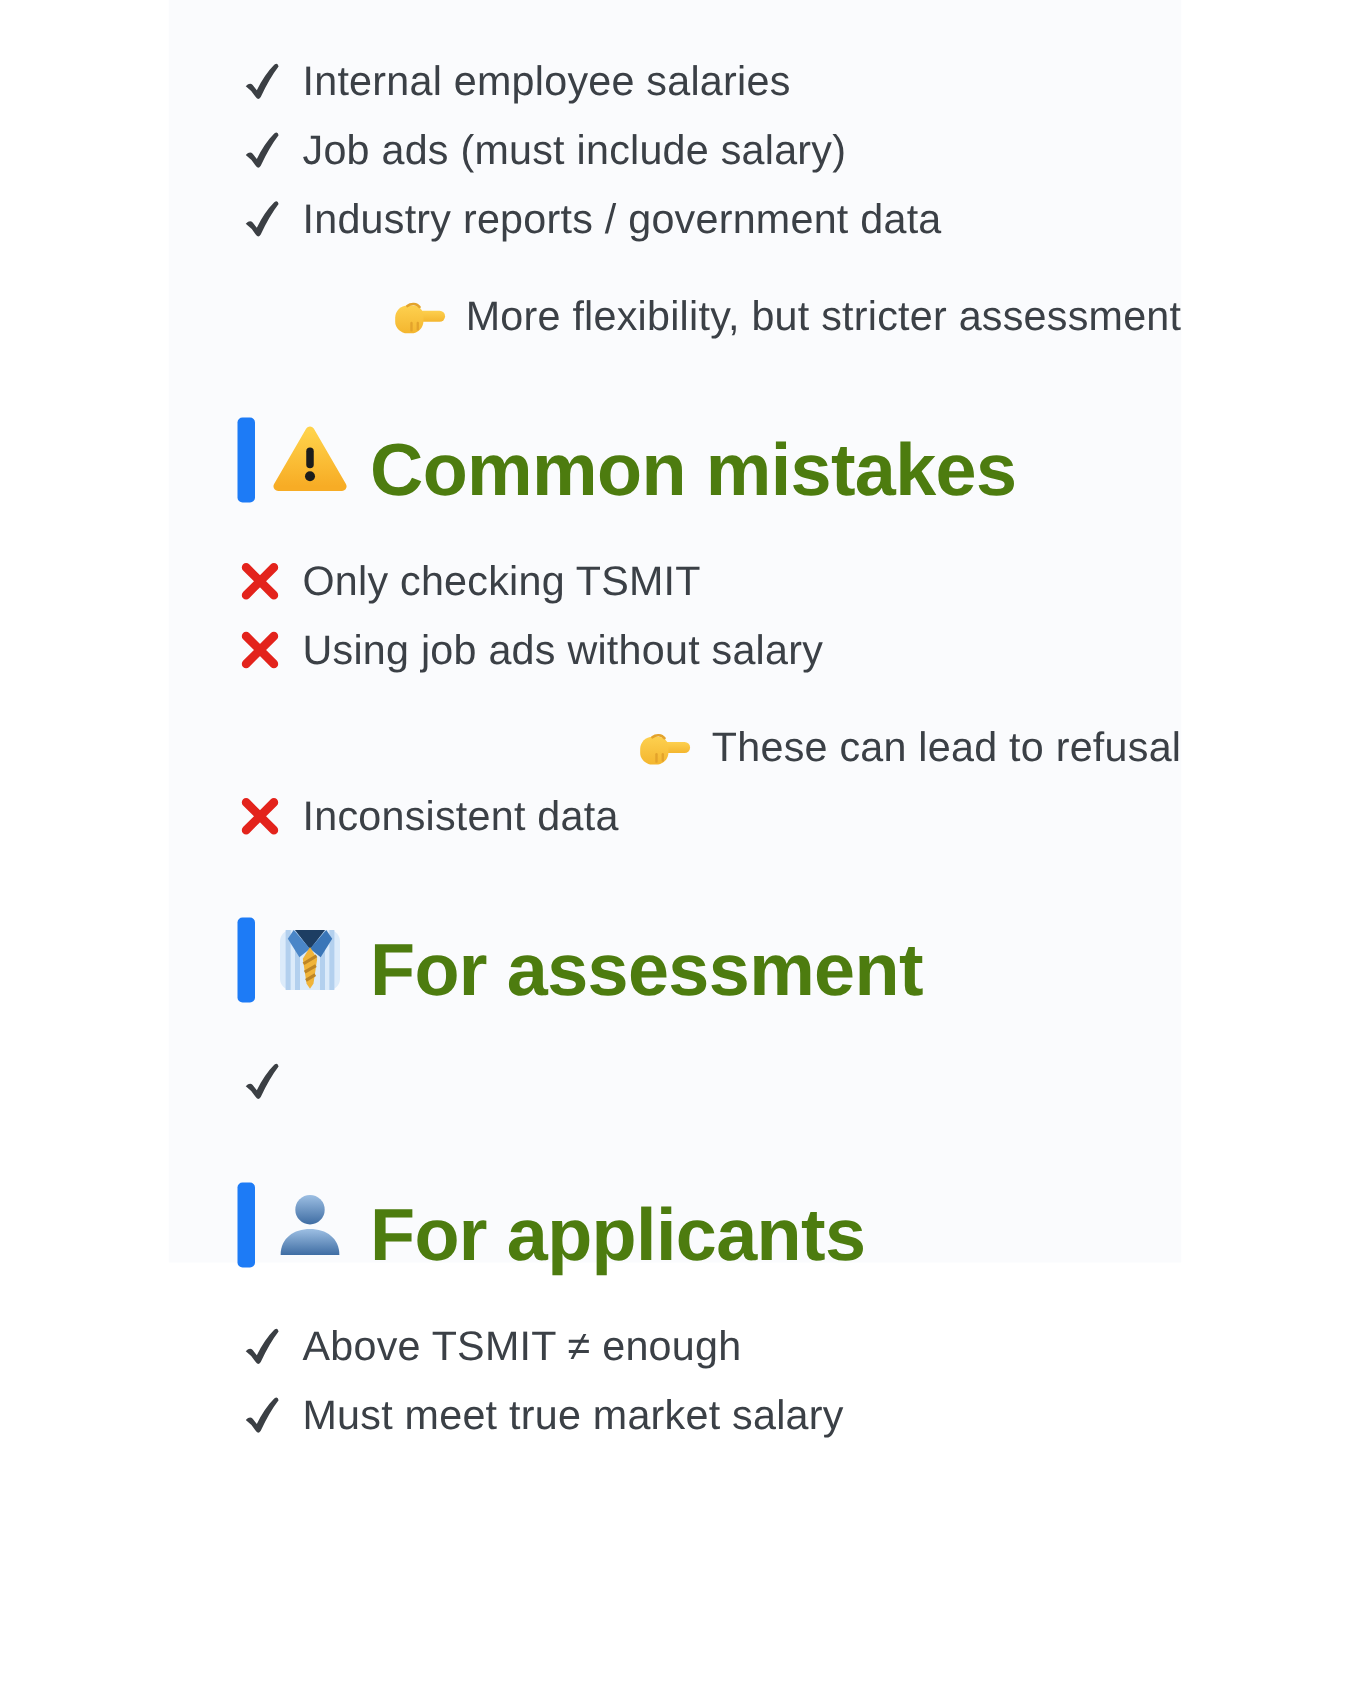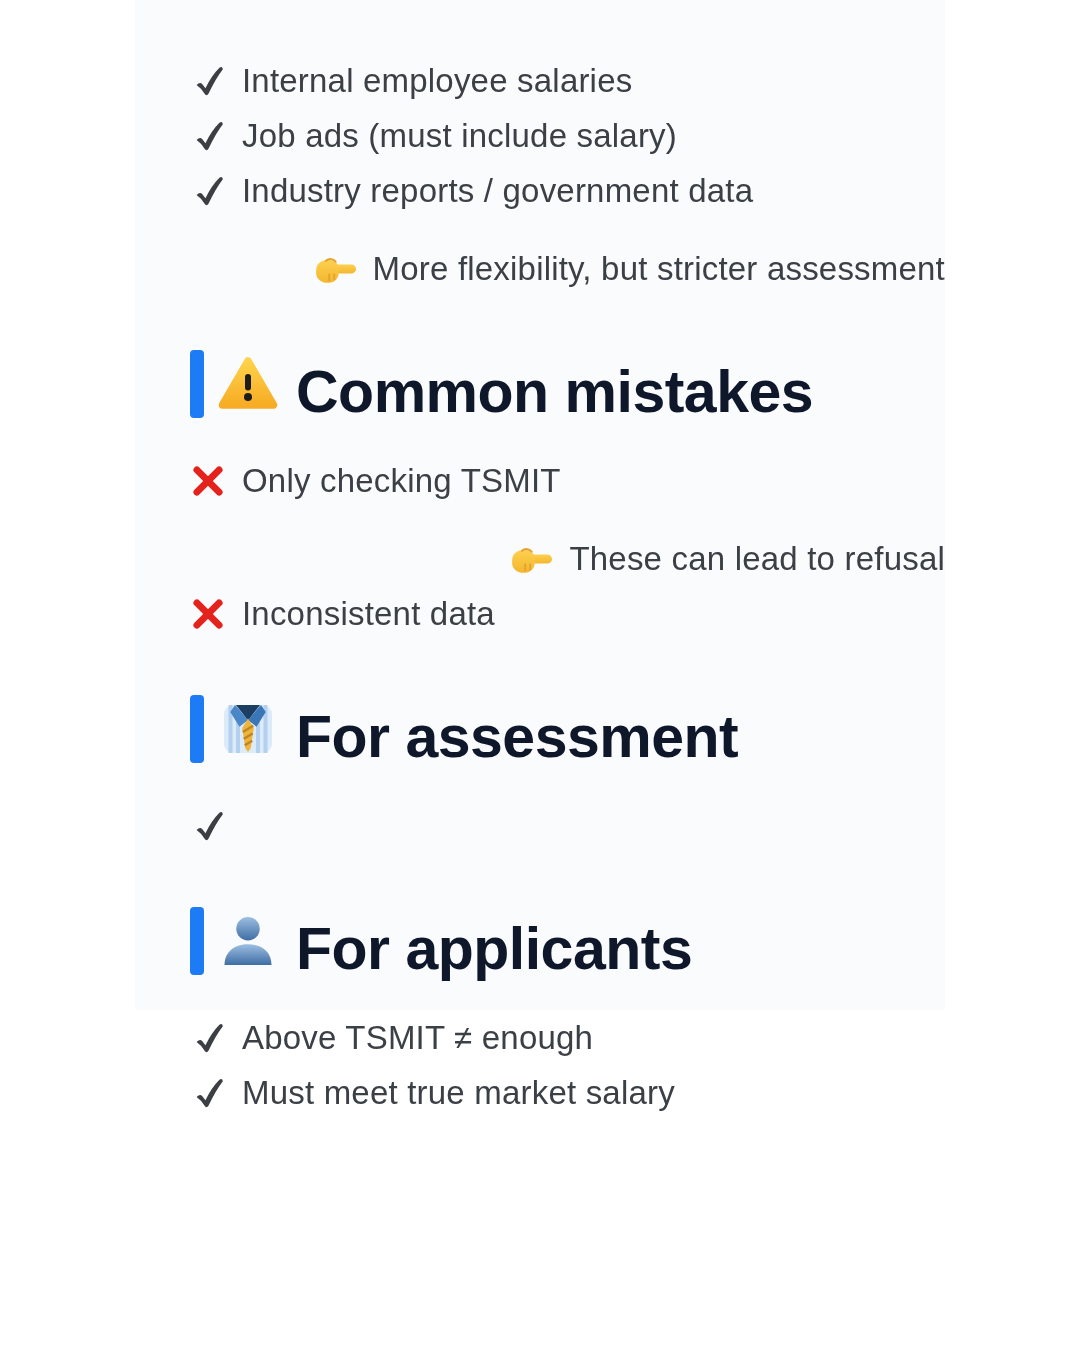--- a/index.html
+++ b/index.html
@@ -5,34 +5,34 @@
   html,body{margin:0;padding:0;}
   body{
     width:1080px;height:1350px;background:#ffffff;
     font-family:"Liberation Sans", sans-serif;
     overflow:hidden;
   }
   .page{position:relative;width:1080px;height:1350px;}
   .panel{
     position:absolute;left:135px;top:0;width:810px;height:1010px;
     background:#fafbfd;
-    padding:53px 0 0 55px;box-sizing:border-box;
+    padding:37px 0 0 55px;box-sizing:border-box;
   }
   .row{
     display:flex;align-items:center;height:55px;gap:16px;
     color:#3b4046;font-size:33px;letter-spacing:.2px;white-space:nowrap;
   }
   .row .ic{width:36px;height:36px;flex:none;}
   .note{margin-top:23px;justify-content:flex-end;}
   .note .ic{width:44px;height:40px;}
   .heading{display:flex;align-items:center;height:80px;margin:48px 0 29px;gap:0;}
   .bar{width:14px;height:68px;border-radius:4px;background:#1d7bf6;flex:none;}
   .hic{width:60px;height:60px;flex:none;margin-left:14px;}
   .heading h2{
-    margin:16px 0 0 18px;font-size:59px;font-weight:700;color:#0f172a;
+    margin:16px 0 0 18px;font-size:59px;font-weight:700;color:#4d7c0f;
     letter-spacing:-0.5px;white-space:nowrap;
   }
   .sprite{position:absolute;width:0;height:0;overflow:hidden;}
 </style>
 </head>
 <body>
 
 <svg class="sprite" aria-hidden="true">
   <defs>
     <linearGradient id="gWarn" x1="0" y1="0" x2="0" y2="1">
@@ -135,20 +135,26 @@
           <use href="#sym-warning"></use>
         </svg>
       <h2>Common mistakes</h2>
     </div>
     <div class="row">
       <svg class="ic">
           <use href="#sym-cross"></use>
         </svg>
       <span>Only checking TSMIT</span>
     </div>
+    <div class="row">
+      <svg class="ic">
+          <use href="#sym-cross"></use>
+        </svg>
+      <span>Using job ads without salary</span>
+    </div>
     <div class="row note">
       <svg class="ic">
           <use href="#sym-pointer"></use>
         </svg>
       <span>These can lead to refusal</span>
     </div>
     <div class="row">
       <svg class="ic">
           <use href="#sym-cross"></use>
         </svg>

